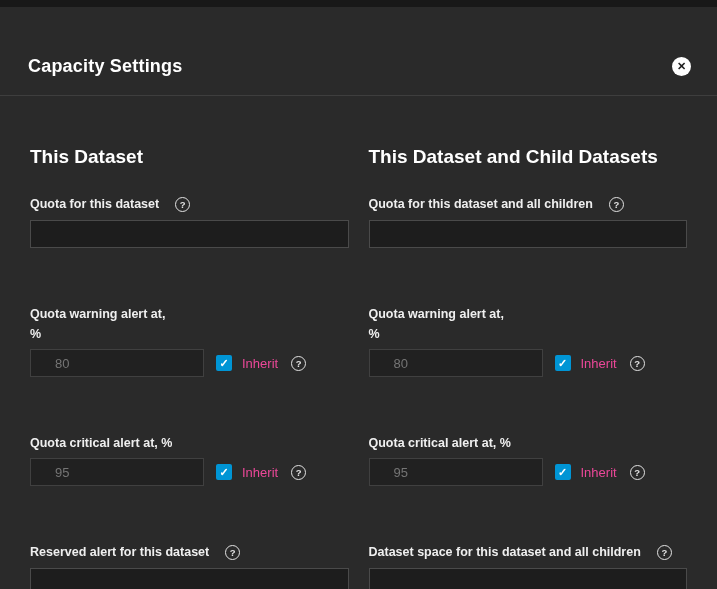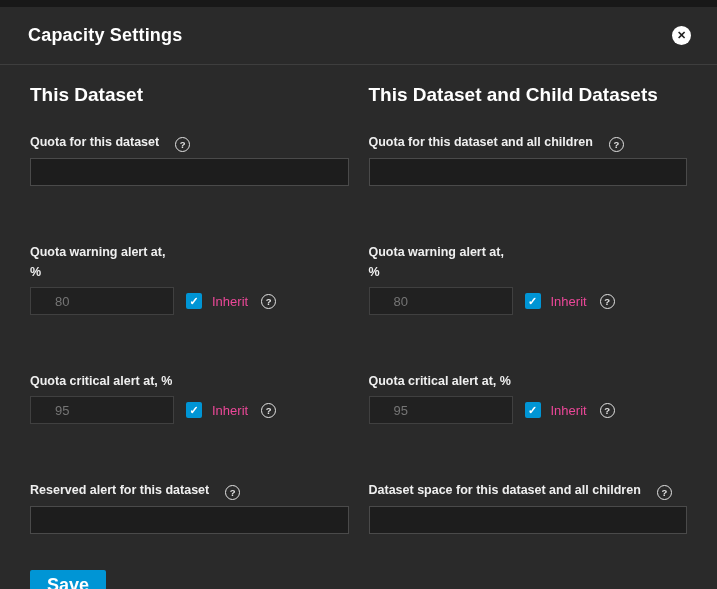--- a/index.html
+++ b/index.html
@@ -3,59 +3,59 @@
 <meta charset="utf-8">
 <style>
   * { margin:0; padding:0; box-sizing:border-box; }
   html,body { width:717px; height:589px; }
   body {
     font-family:"Liberation Sans", sans-serif;
     background:#282828;
     color:#f0f0f0;
     overflow:hidden;
   }
-  .dialog { width:717px; height:589px; background:#2a2a2a; display:flex; flex-direction:column; }
+  .dialog { width:717px; height:589px; background:#2a2a2a; display:flex; flex-direction:column;gap:31px; }
   .top-strip { height:7px; background:#181818; flex:0 0 auto; }
   .dialog-header {
     height:58px; flex:0 0 auto;
     display:flex; align-items:center; justify-content:space-between;
     padding:0 26px 0 28px;
     border-bottom:1px solid #3e3e3e;
   }
   .dialog-title { font-size:18px; font-weight:700; color:#ffffff; letter-spacing:.2px; }
   .close-btn {
     width:19px; height:19px; border-radius:50%;
     background:#ffffff; color:#1d1d1d;
     display:inline-flex; align-items:center; justify-content:center;
     font-size:11px; font-weight:700; cursor:pointer; user-select:none;
   }
   .dialog-body { flex:1 1 auto; padding:22px 30px 0 30px; }
   .columns { display:grid; grid-template-columns:1fr 1fr; column-gap:20px; }
   .section-header { font-size:19px; font-weight:700; color:#ffffff; margin-bottom:30px; line-height:15px; }
   .field-group + .field-group { margin-top:56px; }
-  .label-row { display:flex; align-items:flex-end; gap:16px; margin-bottom:6px; }
+  .label-row { display:flex; align-items:center; gap:16px; margin-bottom:6px; }
   .field-label {
     font-size:12.5px; font-weight:600; color:#efefef;
     line-height:20px; white-space:pre-line;
   }
   .help-icon {
     width:15px; height:15px; border-radius:50%;
     border:1.4px solid #e2e2e2; color:#e2e2e2;
     display:inline-flex; align-items:center; justify-content:center;
     font-size:9.5px; font-weight:700; flex:0 0 auto; cursor:pointer;
   }
   .text-input {
     display:block; width:100%; height:28px;
     background:#1d1d1d; border:1px solid #4a4a4a;
     color:#cfcfcf; font-family:"Liberation Sans", sans-serif;
     font-size:13px; padding:0 9px; outline:none;
   }
   .text-input:disabled { background:#212121; border-color:#404040; color:#757575; }
   .inline-row { display:flex; align-items:center; }
-  .small-input { width:144px; flex:0 0 auto;padding-left:24px; }
+  .small-input { width:174px; flex:0 0 auto;padding-left:24px; }
   .checkbox {
     width:16px; height:16px; border-radius:2px;
     background:#0095d5; color:#ffffff;
     display:inline-flex; align-items:center; justify-content:center;
     font-size:11px; font-weight:700;
     margin-left:12px; cursor:pointer; flex:0 0 auto;
   }
   .inherit-label { font-size:13px; font-weight:500; color:#ec4899; margin-left:10px; }
   .inline-row .help-icon { margin-left:13px; }
   .actions { margin-top:36px; }

